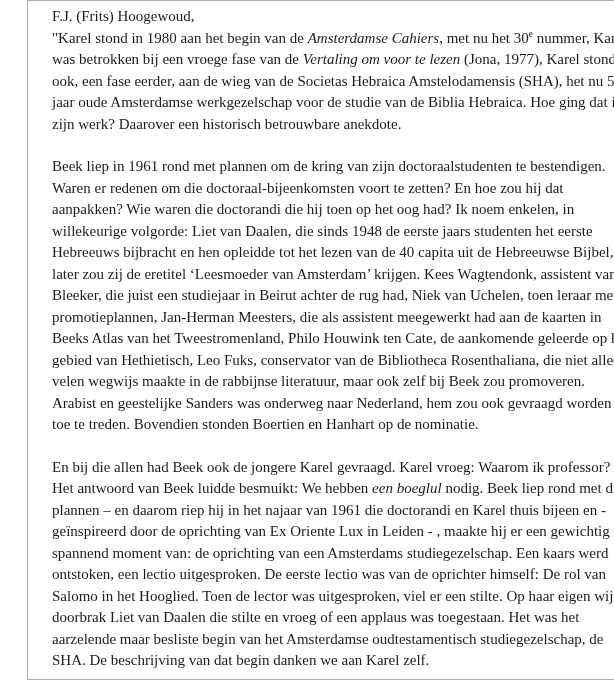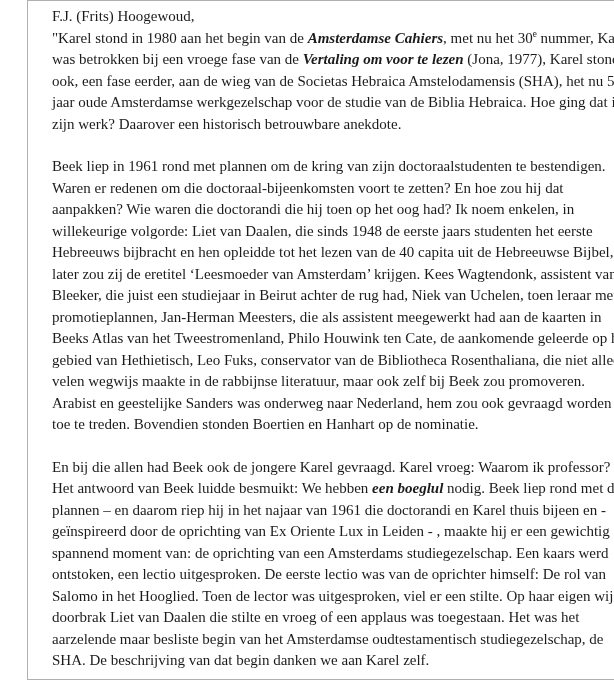--- a/index.html
+++ b/index.html
@@ -19,21 +19,21 @@
     line-height: 21.5px;
     padding: 5px 8px 4px 24px;
     overflow: hidden;
     margin-left: 27px;
   }
   p { margin: 0; }
   .author { font-weight: normal; }
   .title { font-weight: bold; margin-bottom: 21px; }
   .body-para { margin-bottom: 21px; text-align: left; }
   .body-para:last-of-type { margin-bottom: 10px; }
-  em { font-style: italic; font-weight: bold; }
+  em { font-style: italic; }
   sup { font-size: 0.62em; vertical-align: super; line-height: 0; }
 </style>
 </head>
 <body>
 
 <div class="page">
   <p class="author">F.J. (Frits) Hoogewoud,</p>
 
   <p class="body-para"><span>"Karel stond in 1980 aan het begin van de </span><em>Amsterdamse Cahiers</em><span>, met nu het 30</span><sup>e</sup><span> nummer, Karel was betrokken bij een vroege fase van de </span><em>Vertaling om voor te lezen</em><span> (Jona, 1977), Karel stond ook, een fase eerder, aan de wieg van de Societas Hebraica Amstelodamensis (SHA), het nu 55 jaar oude Amsterdamse werkgezelschap voor de studie van de Biblia Hebraica. Hoe ging dat in zijn werk? Daarover een historisch betrouwbare anekdote.</span></p>
   <p class="body-para"><span>Beek liep in 1961 rond met plannen om de kring van zijn doctoraalstudenten te bestendigen. Waren er redenen om die doctoraal-bijeenkomsten voort te zetten? En hoe zou hij dat aanpakken? Wie waren die doctorandi die hij toen op het oog had? Ik noem enkelen, in willekeurige volgorde: Liet van Daalen, die sinds 1948 de eerste jaars studenten het eerste Hebreeuws bijbracht en hen opleidde tot het lezen van de 40 capita uit de Hebreeuwse Bijbel, later zou zij de eretitel ‘Leesmoeder van Amsterdam’ krijgen. Kees Wagtendonk, assistent van Bleeker, die juist een studiejaar in Beirut achter de rug had, Niek van Uchelen, toen leraar met promotieplannen, Jan-Herman Meesters, die als assistent meegewerkt had aan de kaarten in Beeks Atlas van het Tweestromenland, Philo Houwink ten Cate, de aankomende geleerde op het gebied van Hethietisch, Leo Fuks, conservator van de Bibliotheca Rosenthaliana, die niet alleen velen wegwijs maakte in de rabbijnse literatuur, maar ook zelf bij Beek zou promoveren. Arabist en geestelijke Sanders was onderweg naar Nederland, hem zou ook gevraagd worden toe te treden. Bovendien stonden Boertien en Hanhart op de nominatie.</span></p>

